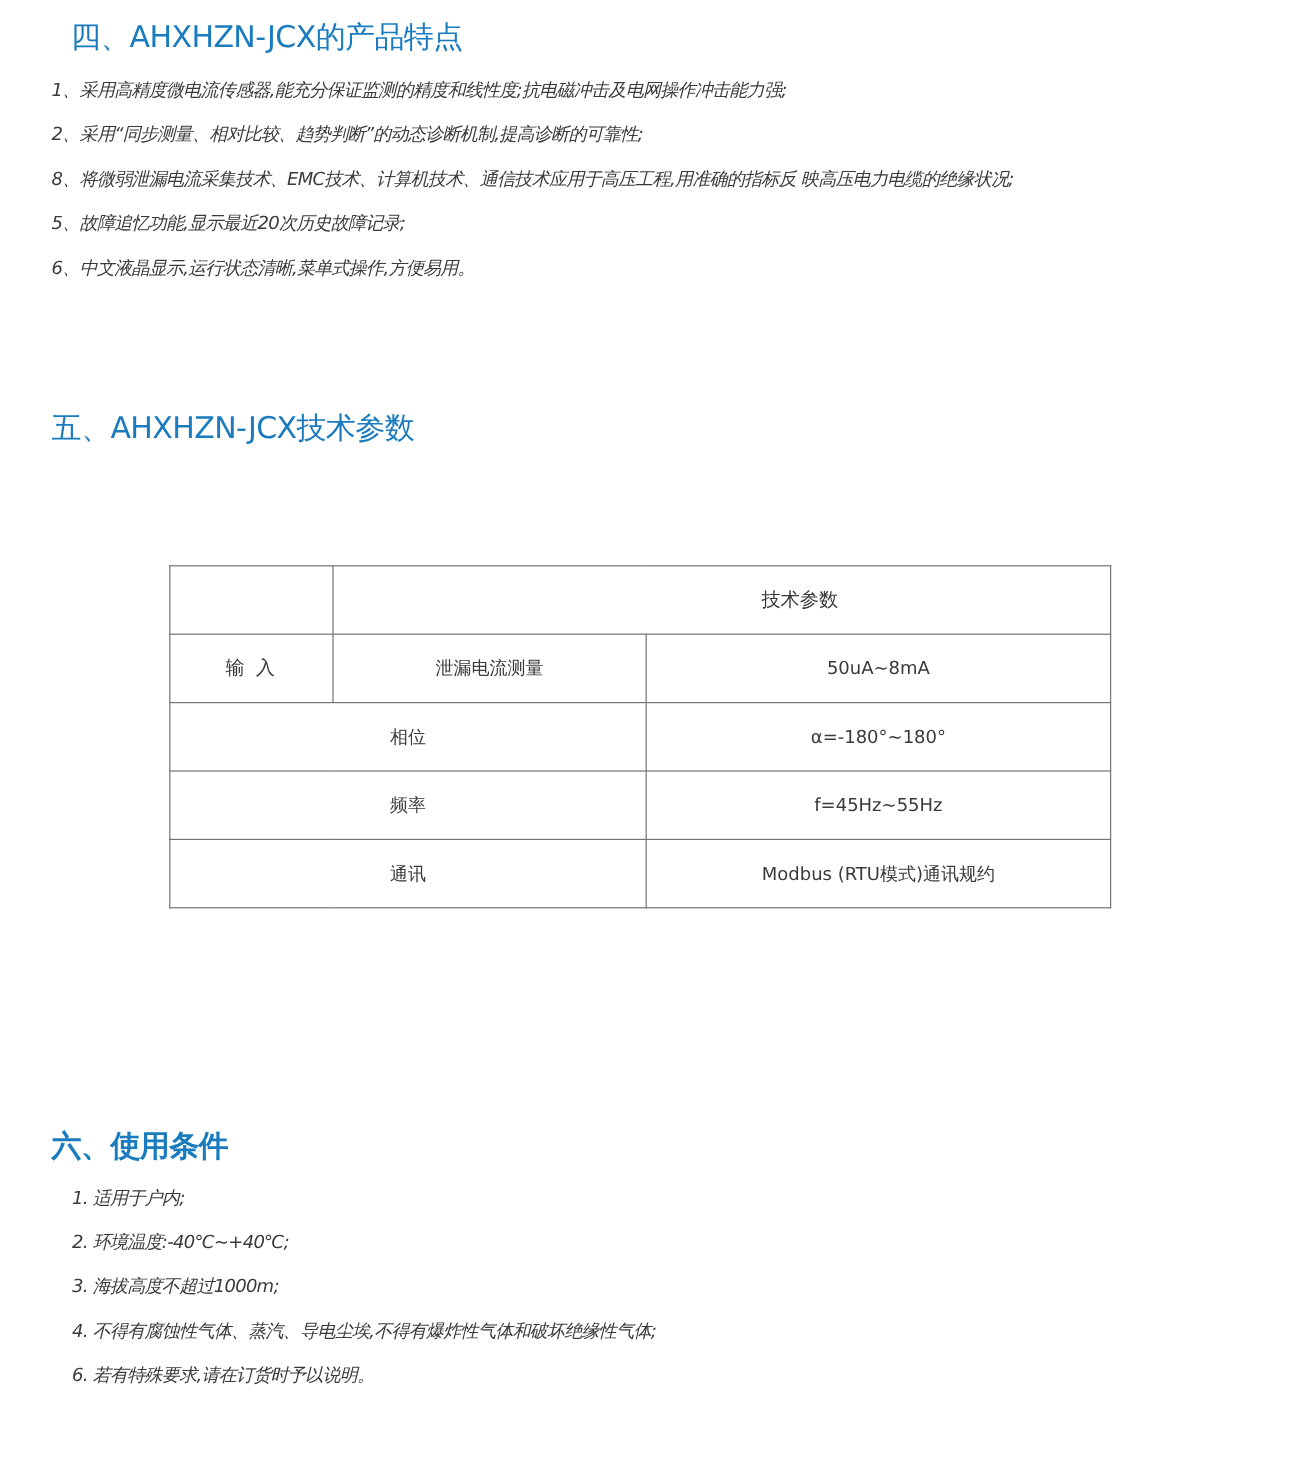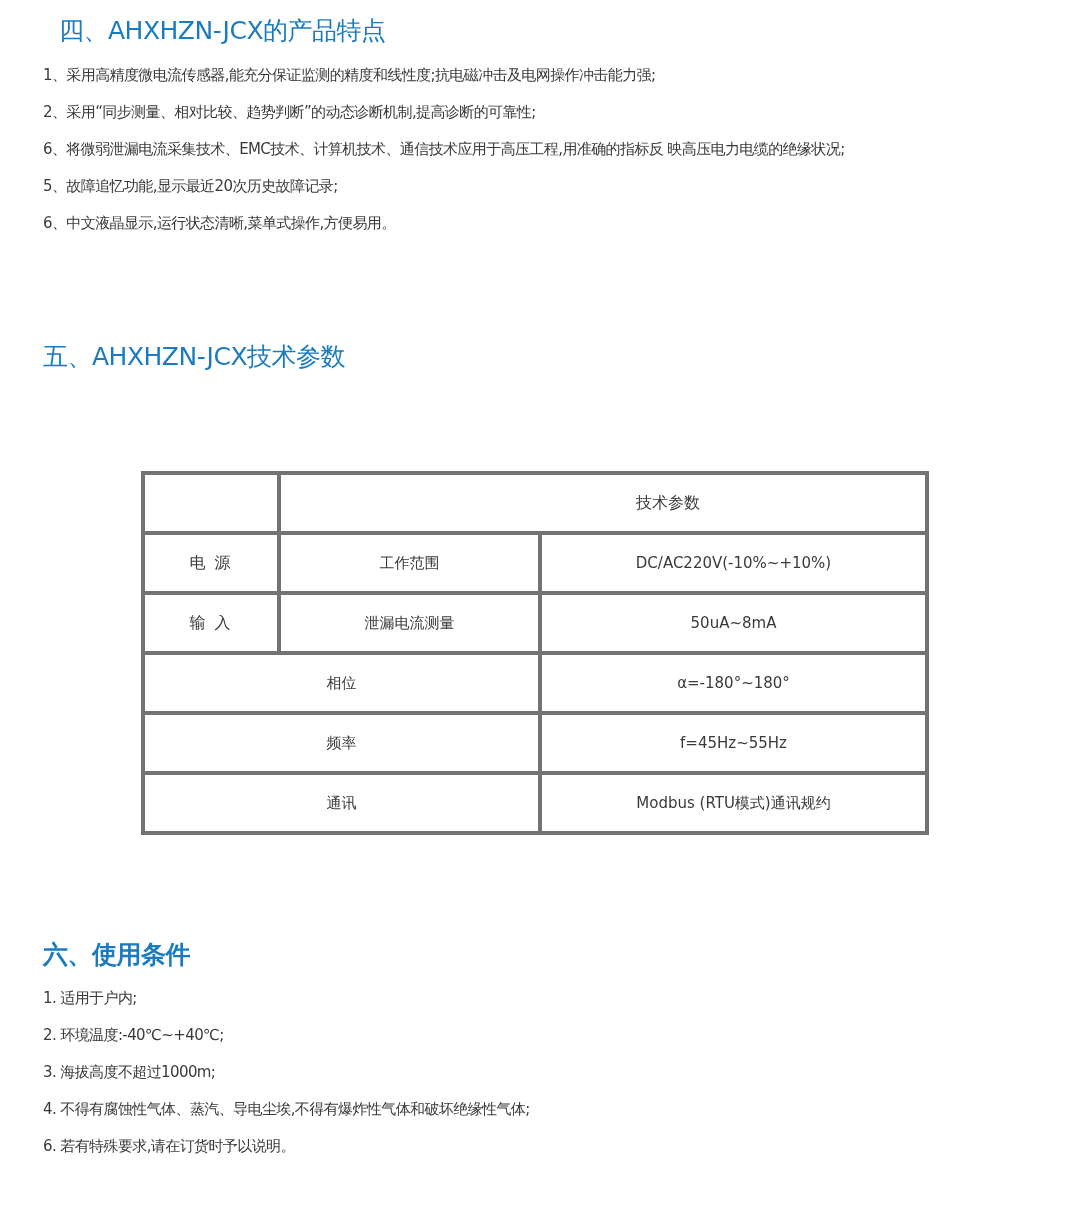--- a/index.html
+++ b/index.html
@@ -24,79 +24,75 @@
     color: #1a7bbf;
     letter-spacing: -0.5px;
     white-space: nowrap;
   }
   .feature-list, .cond-list {
     position: absolute;
     left: 43px;
     margin: 0;
     padding: 0;
     list-style: none;
+    font-style: italic;
   }
   .feature-list li, .cond-list li {
     font-size: 15px;
     color: #3a3a3a;
     white-space: nowrap;
     letter-spacing: -0.6px;
   }
   .feature-list li { height: 37px; line-height: 20px; }
-  .cond-list li { height: 37px; line-height: 20px; }
+  .cond-list li { height: 37px; line-height: 20px; margin-left: 17px; }
 
   table.spec {
     position: absolute;
     left: 141px;
     top: 471px;
     width: 784px;
     border-collapse: collapse;
     table-layout: fixed;
   }
   table.spec td {
-    border: 4px solid #737373;
+    border: 1px solid #737373;
     height: 56px;
     text-align: center;
     vertical-align: middle;
     font-size: 15px;
     color: #3a3a3a;
     padding: 0;
   }
   table.spec td.hdr { font-size: 16px; }
   table.spec td.lbl { font-size: 16px; letter-spacing: 2px; }
 </style>
 </head>
 <body>
 
 <h2 class="section-title" style="top:14px;margin-left:16px;">四、AHXHZN-JCX的产品特点</h2>
 <ul class="feature-list" style="top:65px;">
   <li>1、采用高精度微电流传感器,能充分保证监测的精度和线性度;抗电磁冲击及电网操作冲击能力强;</li>
   <li>2、采用“同步测量、相对比较、趋势判断”的动态诊断机制,提高诊断的可靠性;</li>
-  <li>6、将微弱泄漏电流采集技术、EMC技术、计算机技术、通信技术应用于高压工程,用准确的指标反 映高压电力电缆的绝缘状况;</li>
+  <li>8、将微弱泄漏电流采集技术、EMC技术、计算机技术、通信技术应用于高压工程,用准确的指标反 映高压电力电缆的绝缘状况;</li>
   <li>5、故障追忆功能,显示最近20次历史故障记录;</li>
   <li>6、中文液晶显示,运行状态清晰,菜单式操作,方便易用。</li>
 </ul>
 
 <h2 class="section-title" style="top:340px;">五、AHXHZN-JCX技术参数</h2>
 
 <table class="spec">
   <colgroup>
     <col style="width:136px">
     <col style="width:261px">
     <col style="width:387px">
   </colgroup>
   <tbody>
       <tr>
     <td></td>
     <td colspan="2" class="hdr" style="padding-left:130px;">技术参数</td>
-  </tr>
-  <tr>
-    <td class="lbl">电 源</td>
-    <td>工作范围</td>
-    <td>DC/AC220V(-10%~+10%)</td>
   </tr>
   <tr>
     <td class="lbl">输 入</td>
     <td>泄漏电流测量</td>
     <td>50uA~8mA</td>
   </tr>
   <tr>
     <td colspan="2">相位</td>
     <td>α=-180°~180°</td>
   </tr>

